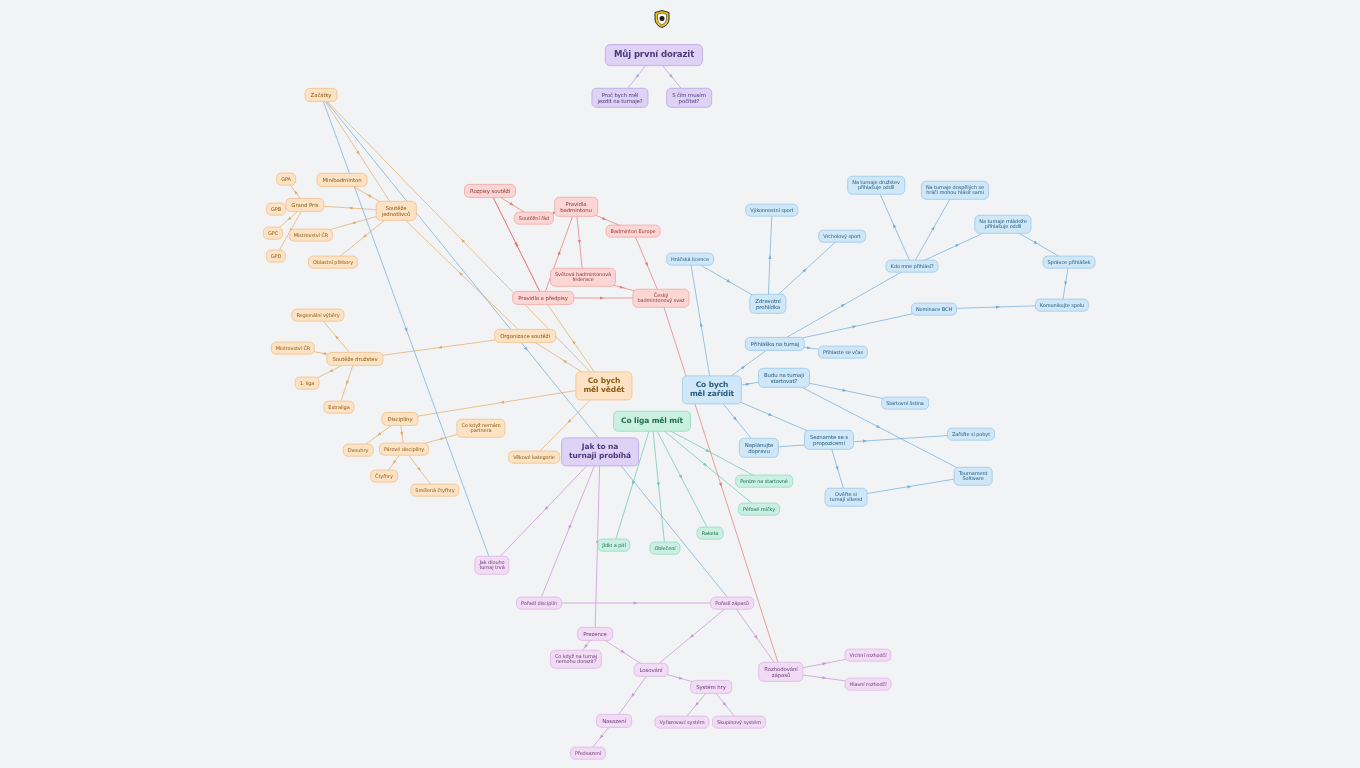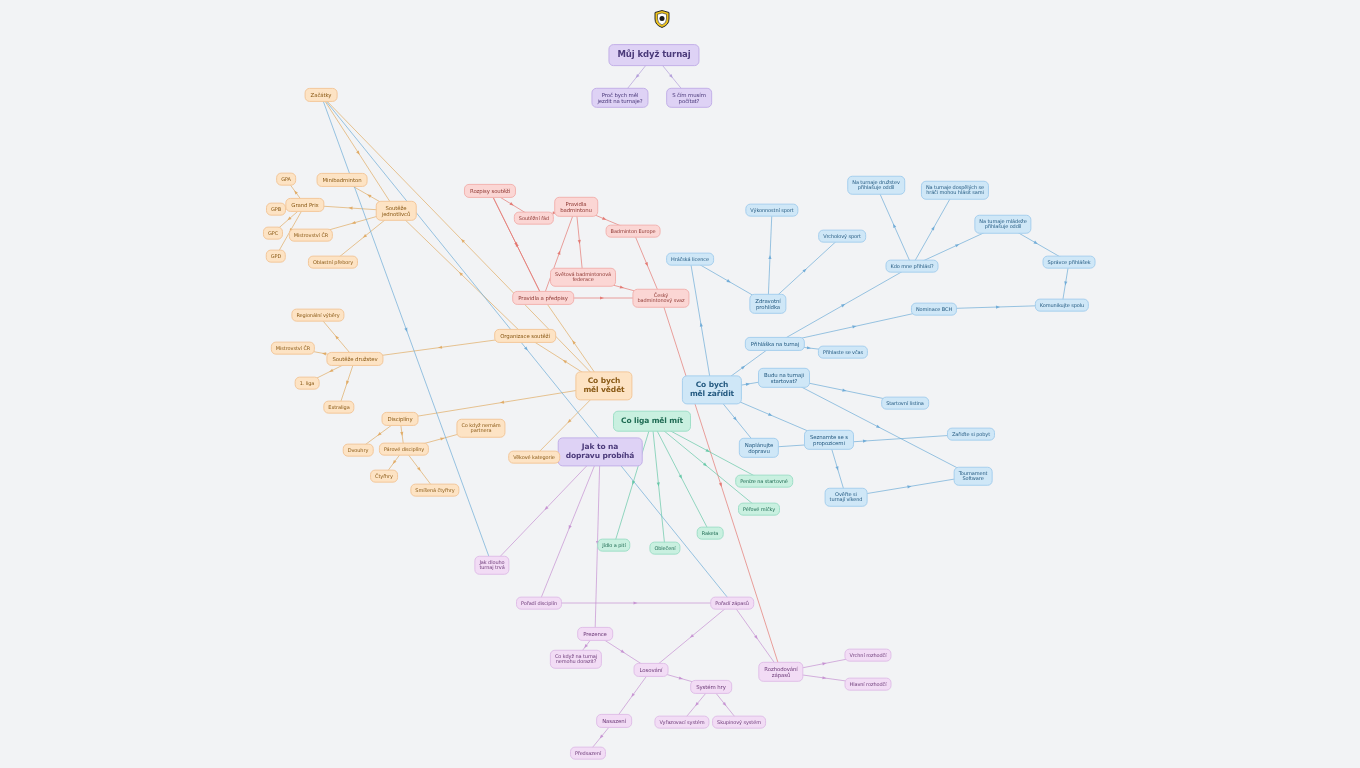--- a/index.html
+++ b/index.html
@@ -210,32 +210,32 @@
       <polygon points="-2,-1.6 2,0 -2,1.6" fill="#c48ed0" opacity="0.9" transform="translate(824.5,678) rotate(7.85331330197822)"></polygon>
     </svg>
 
   <div class="logo">
     <svg viewBox="0 0 32 36" width="16" height="18">
       <path d="M16 1 L30 5 L30 18 Q30 30 16 35 Q2 30 2 18 L2 5 Z" fill="#f0c419" stroke="#2b2b2b" stroke-width="2"></path>
       <path d="M16 6 L25 8.5 L25 18 Q25 26 16 30 Q7 26 7 18 L7 8.5 Z" fill="#ffffff" stroke="#2b2b2b" stroke-width="1.2"></path>
       <circle cx="16" cy="17" r="5" fill="#1c1c1c"></circle>
     </svg>
   </div>
-<div class="node c-purple root" style="left: 654px; top: 55px;">Můj když turnaj</div>
+<div class="node c-purple root" style="left: 654px; top: 55px;">Můj první dorazit</div>
     <div class="node c-purple lvl2" style="left: 620px; top: 98px;">Proč bych měl
 jezdit na turnaje?</div>
     <div class="node c-purple lvl2" style="left: 689px; top: 98px;">S čím musím
 počítat?</div>
     <div class="node c-orange lvl1" style="left: 604px; top: 386px;">Co bych
 měl vědět</div>
     <div class="node c-green lvl1" style="left: 652px; top: 421px;">Co liga měl mít</div>
     <div class="node c-blue lvl1" style="left: 712px; top: 390px;">Co bych
 měl zařídit</div>
     <div class="node c-purple lvl1" style="left: 600px; top: 452px;">Jak to na
-dopravu probíhá</div>
+turnaji probíhá</div>
     <div class="node c-orange lvl2" style="left: 321px; top: 95px;">Začátky</div>
     <div class="node c-orange lvl2" style="left: 342px; top: 180px;">Minibadminton</div>
     <div class="node c-orange lvl2" style="left: 305px; top: 205px;">Grand Prix</div>
     <div class="node c-orange lvl3" style="left: 286px; top: 179px;">GPA</div>
     <div class="node c-orange lvl3" style="left: 276px; top: 209px;">GPB</div>
     <div class="node c-orange lvl3" style="left: 273px; top: 233px;">GPC</div>
     <div class="node c-orange lvl3" style="left: 276px; top: 256px;">GPD</div>
     <div class="node c-orange lvl2" style="left: 396px; top: 211px;">Soutěže
 jednotlivců</div>
     <div class="node c-orange lvl3" style="left: 311px; top: 235px;">Mistrovství ČR</div>

